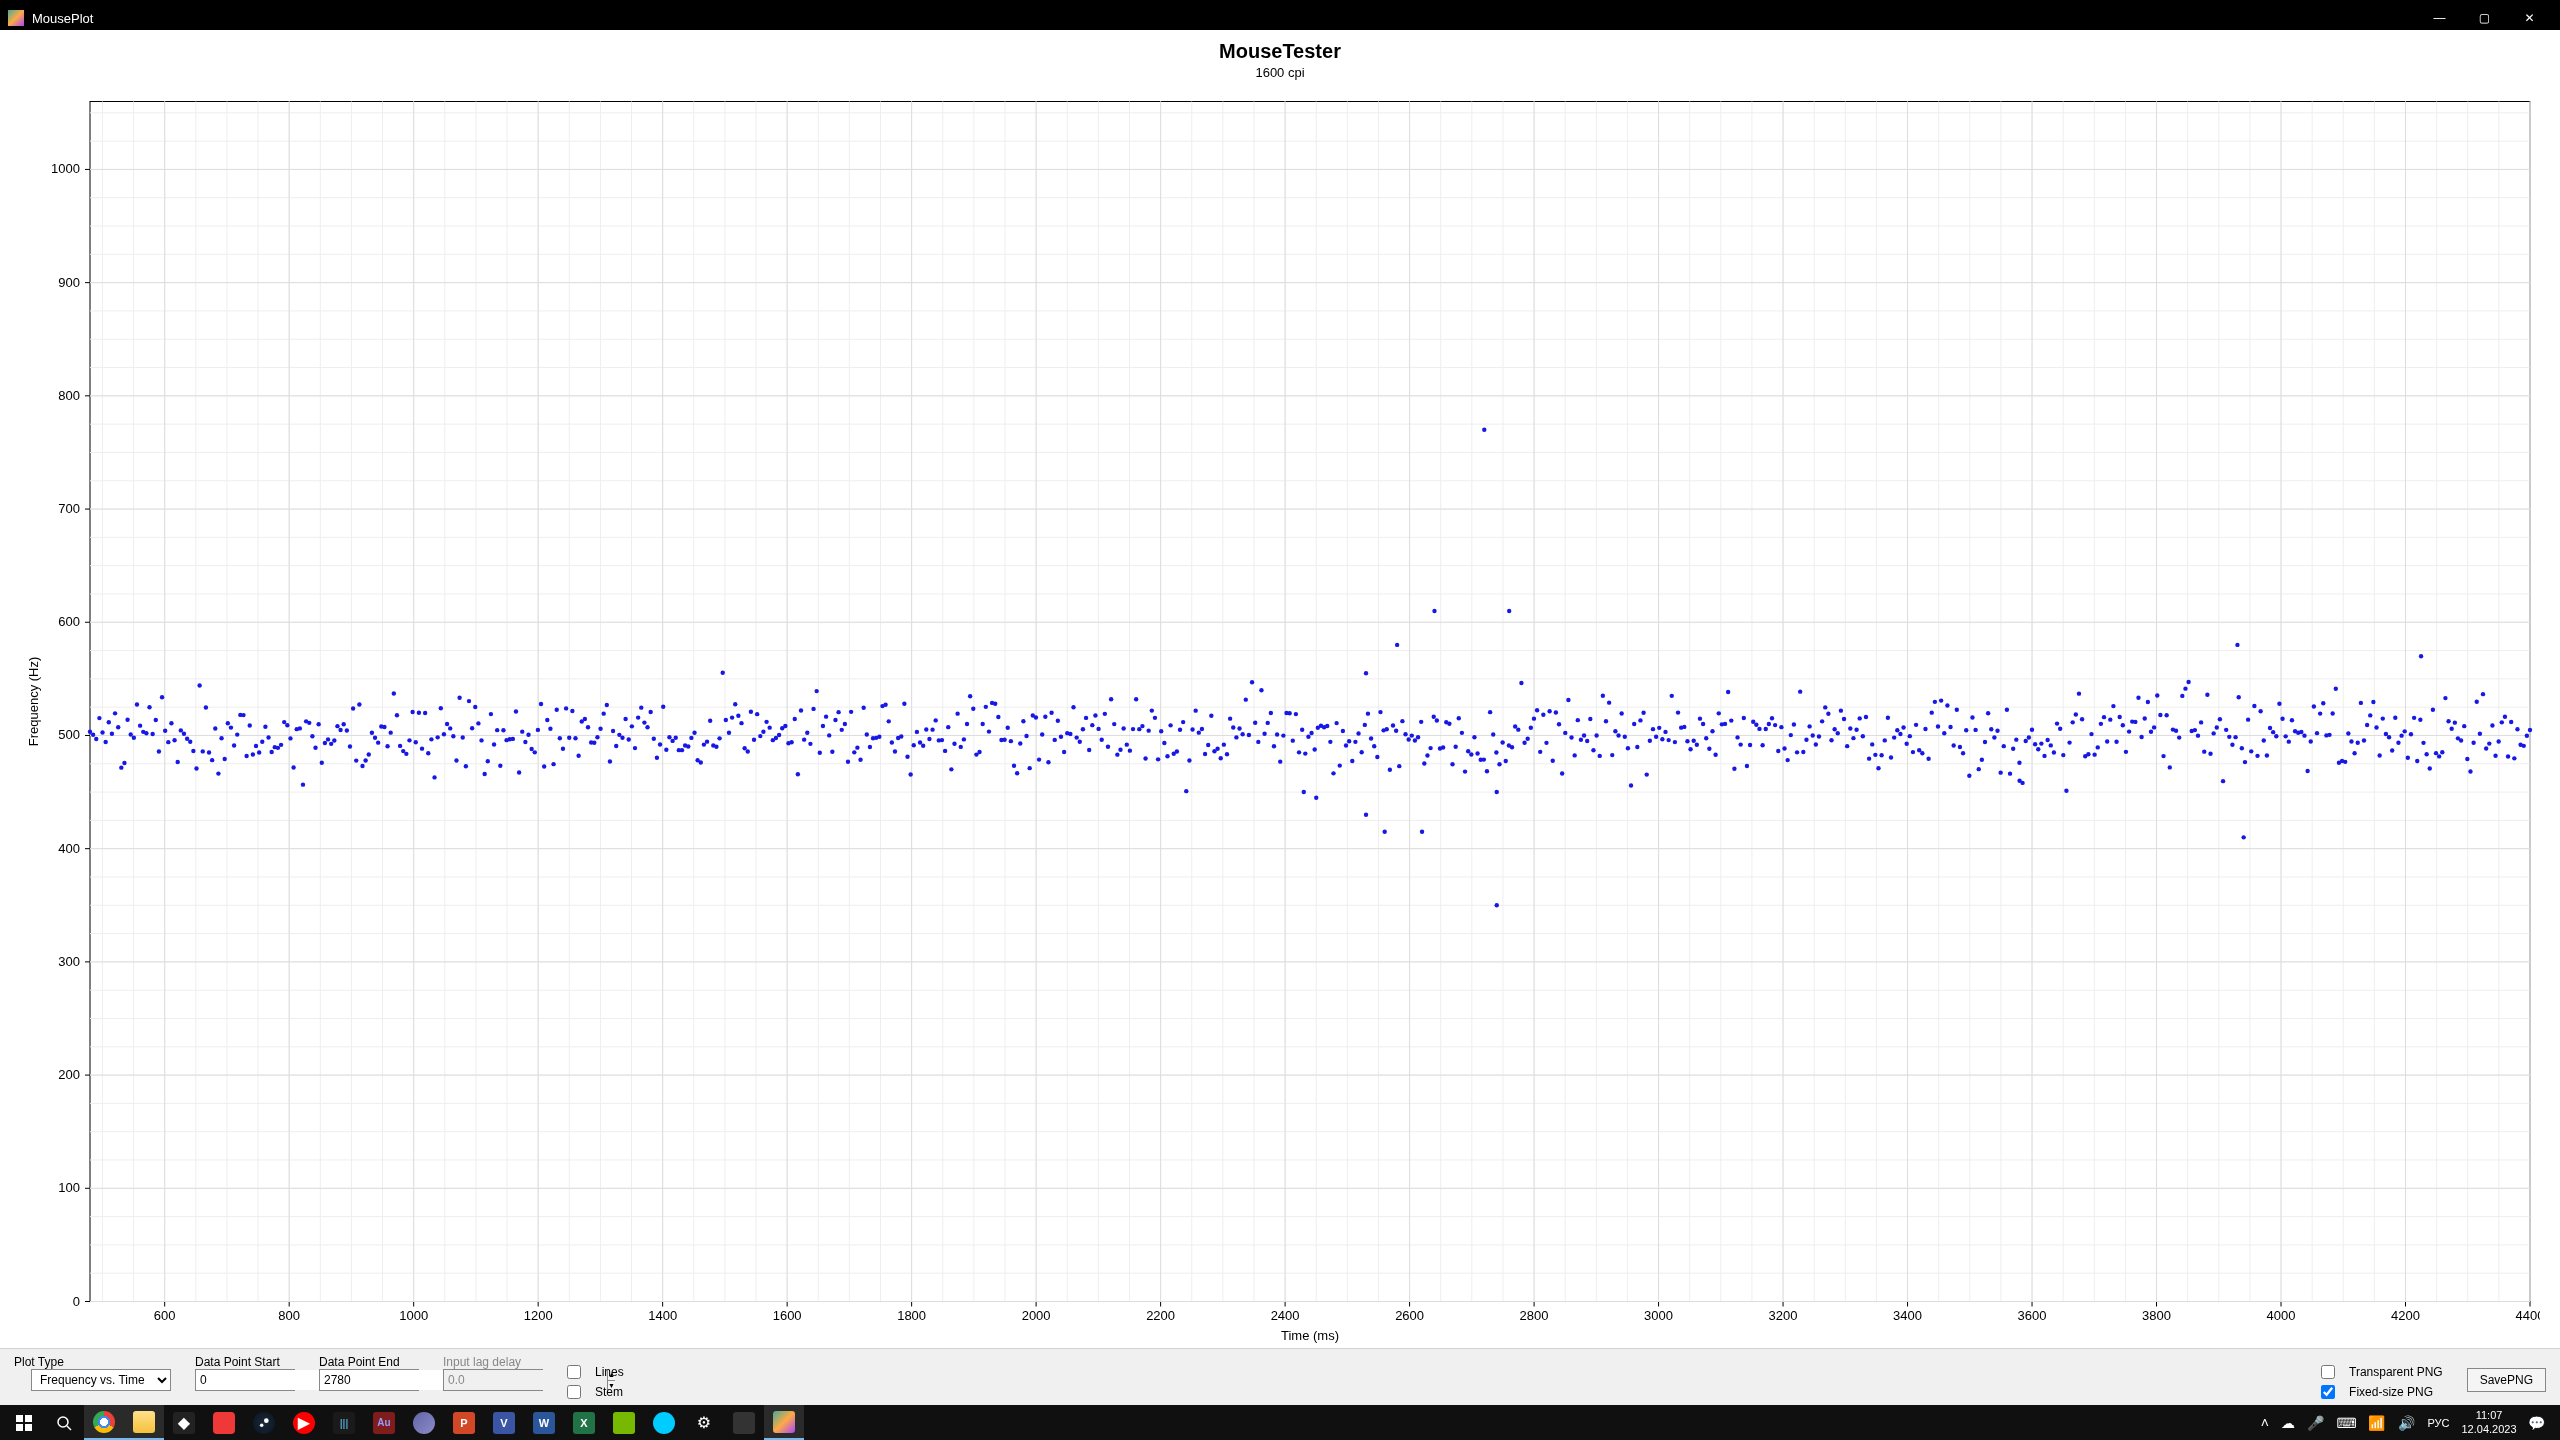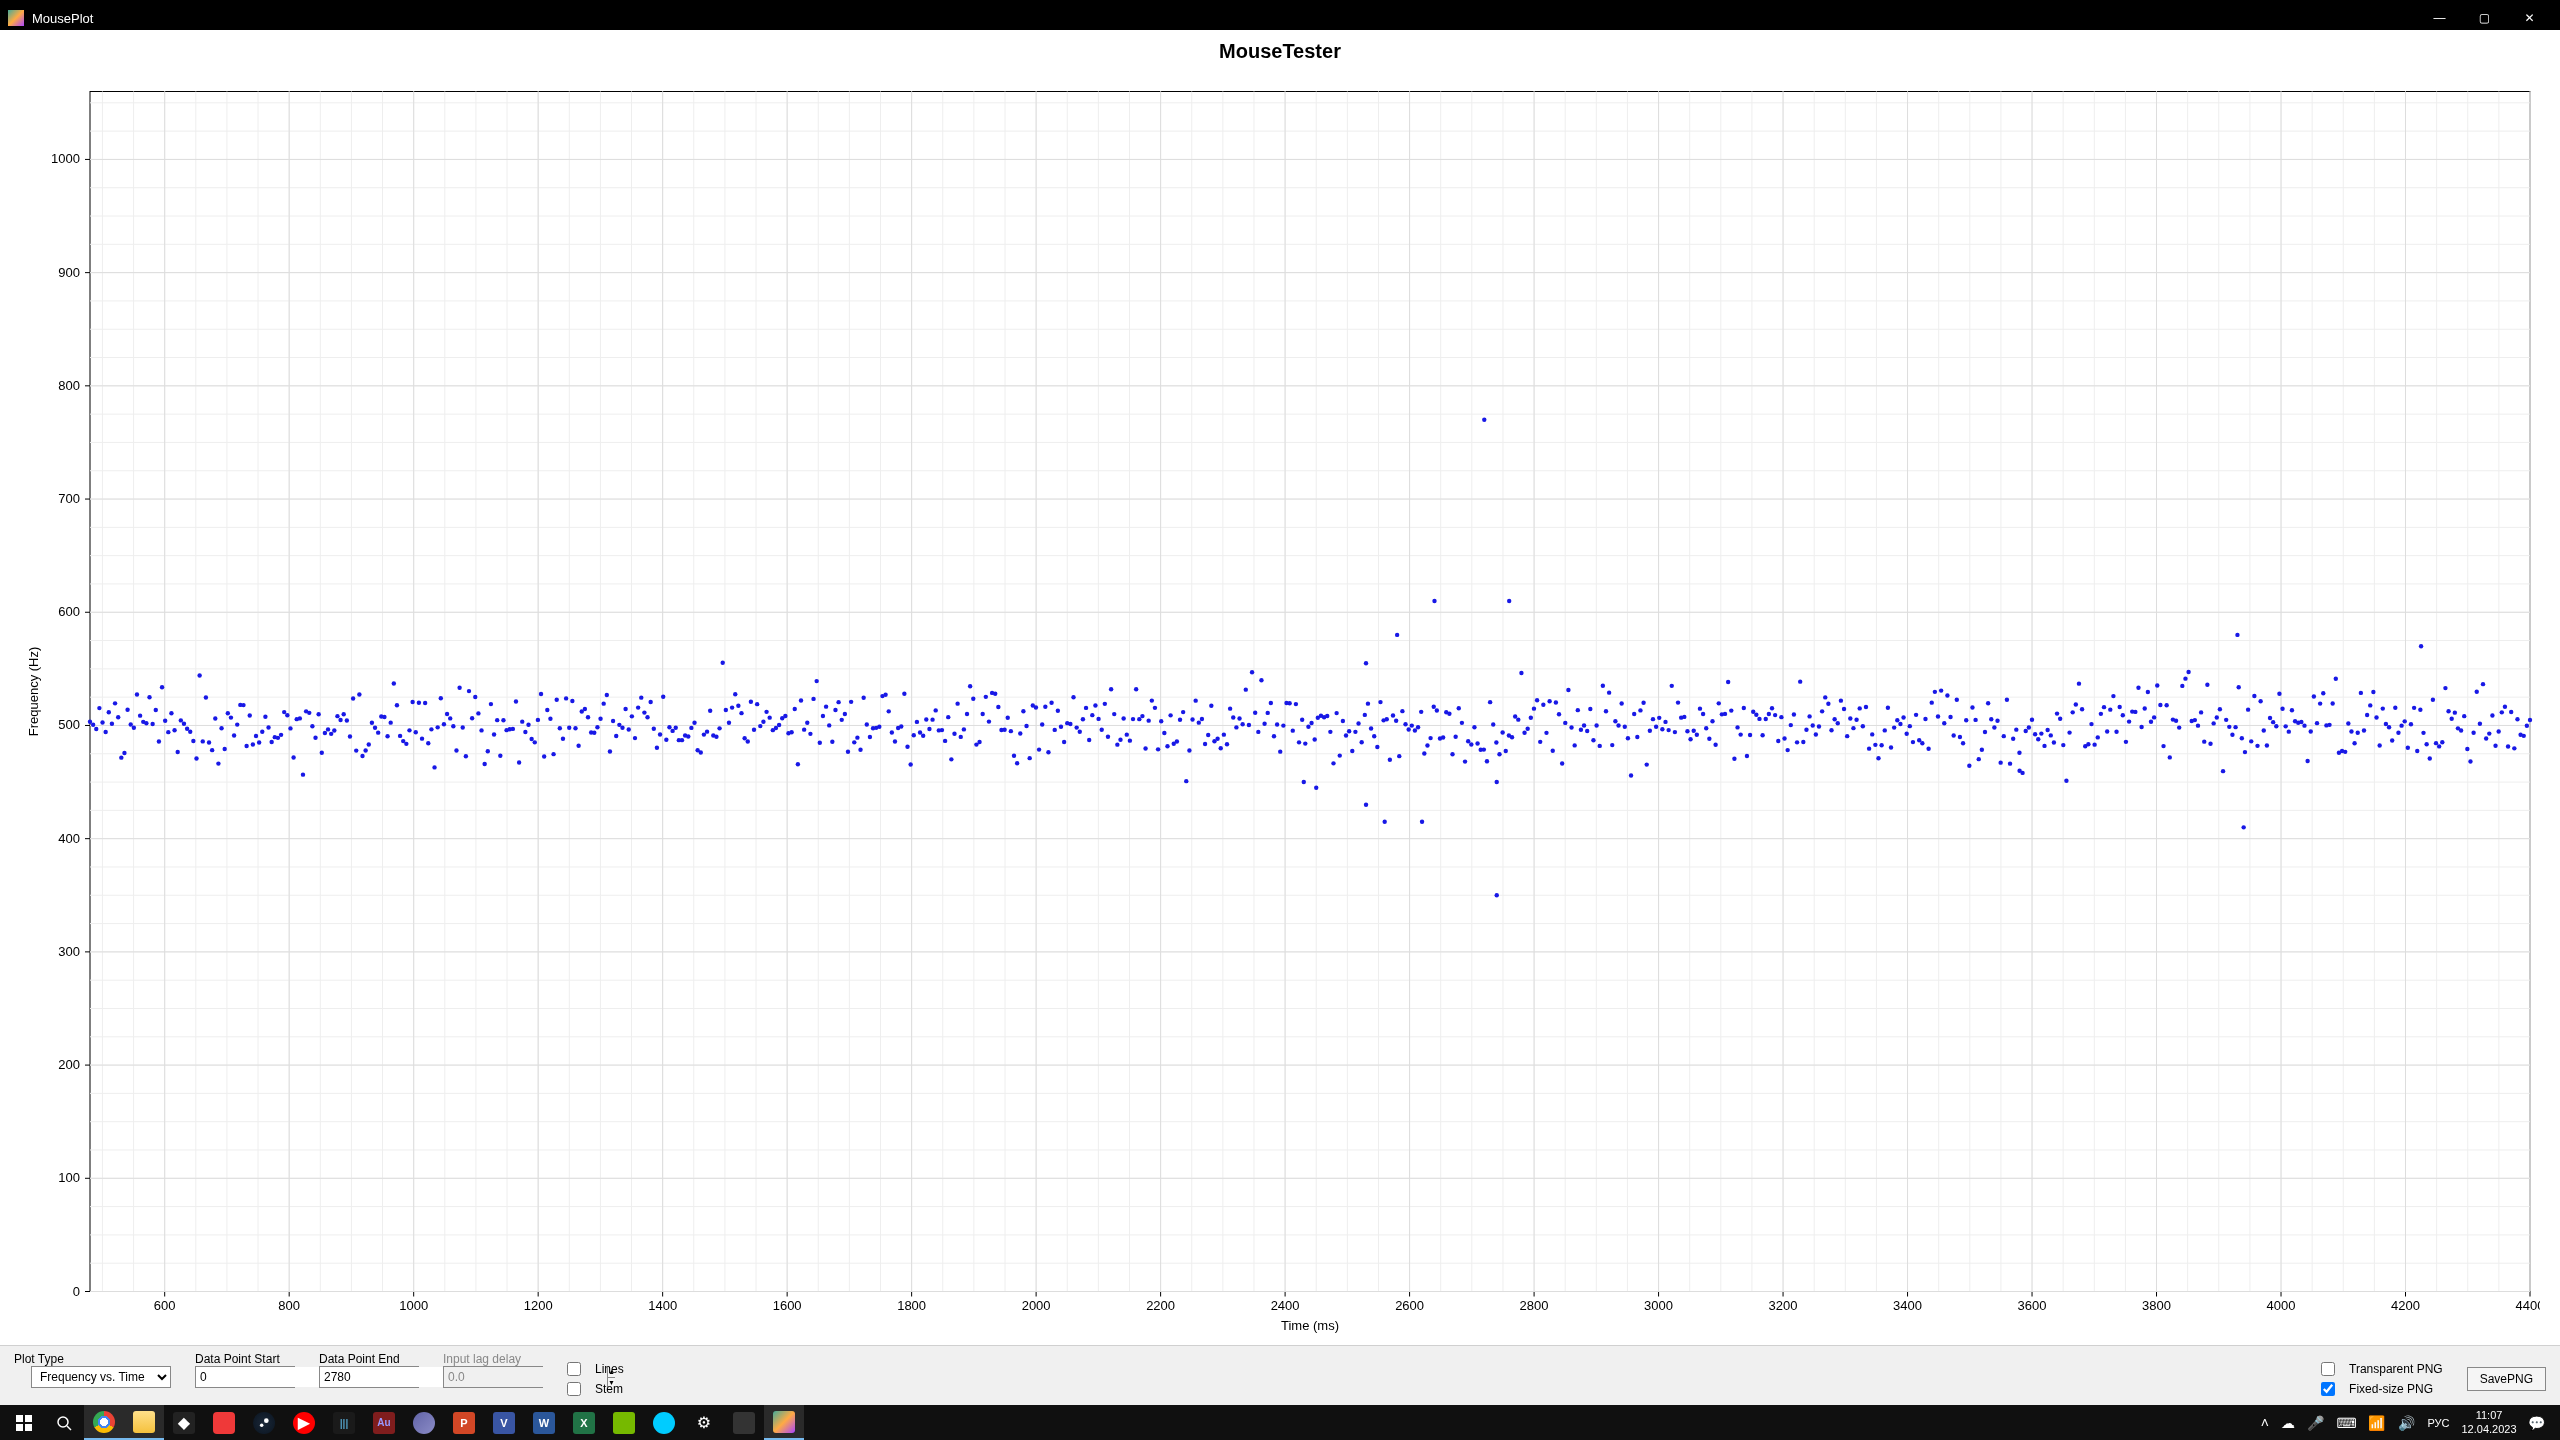--- a/index.html
+++ b/index.html
@@ -52,20 +52,21 @@
   <div class="title">MousePlot</div>
   <div class="win-btns">
     <div class="win-btn">—</div>
     <div class="win-btn">▢</div>
     <div class="win-btn close">✕</div>
   </div>
 </div>
 
 <div class="app-body">
   <div class="chart-title">MouseTester</div>
+  <div class="chart-subtitle">1600 cpi</div>
 
   <div class="plot-wrap">
     <svg class="plot-svg" id="plot-svg" viewBox="0 0 2520 1255">
         <rect x="70" y="10" width="2440" height="1200" fill="none" stroke="#000" stroke-width="1"></rect>
         <line x1="82.44897959183673" y1="10" x2="82.44897959183673" y2="1210" stroke="#eee" stroke-width="1"></line>
         <line x1="113.57142857142857" y1="10" x2="113.57142857142857" y2="1210" stroke="#eee" stroke-width="1"></line>
         <line x1="144.69387755102042" y1="10" x2="144.69387755102042" y2="1210" stroke="#eee" stroke-width="1"></line>
         <line x1="175.81632653061223" y1="10" x2="175.81632653061223" y2="1210" stroke="#eee" stroke-width="1"></line>
         <line x1="206.93877551020407" y1="10" x2="206.93877551020407" y2="1210" stroke="#eee" stroke-width="1"></line>
         <line x1="238.0612244897959" y1="10" x2="238.0612244897959" y2="1210" stroke="#eee" stroke-width="1"></line>

